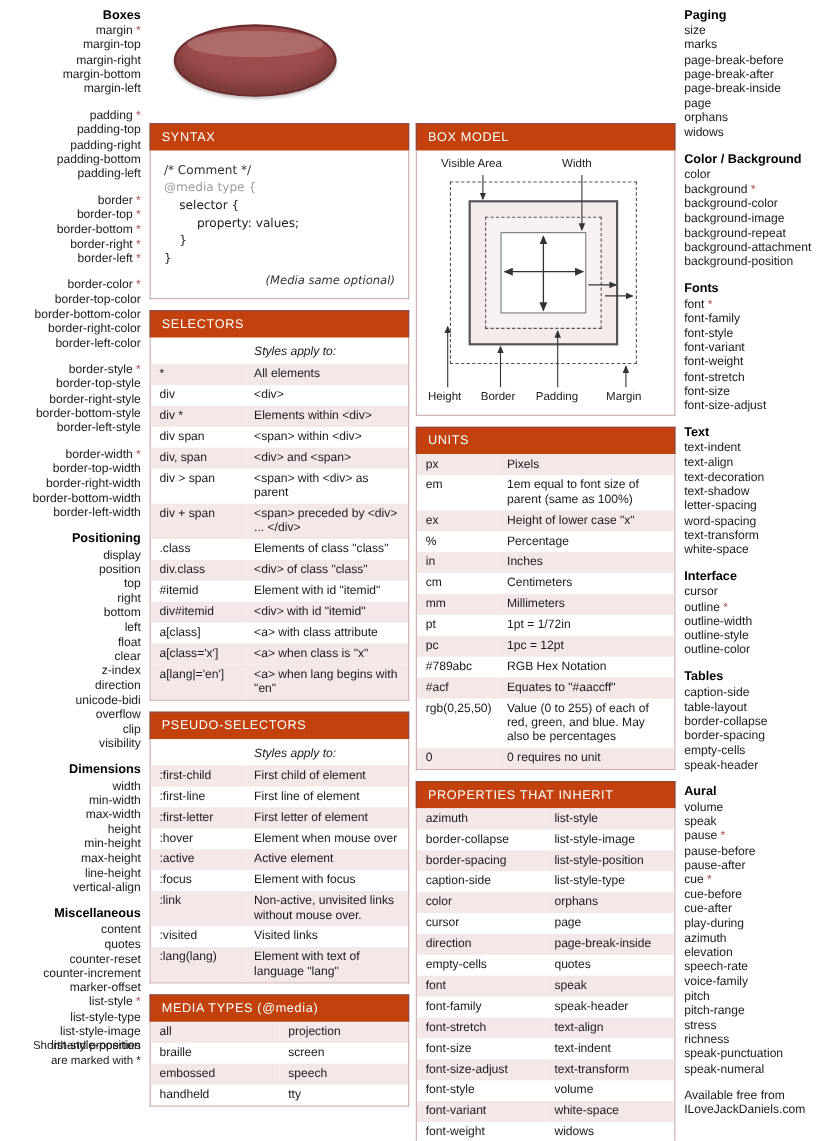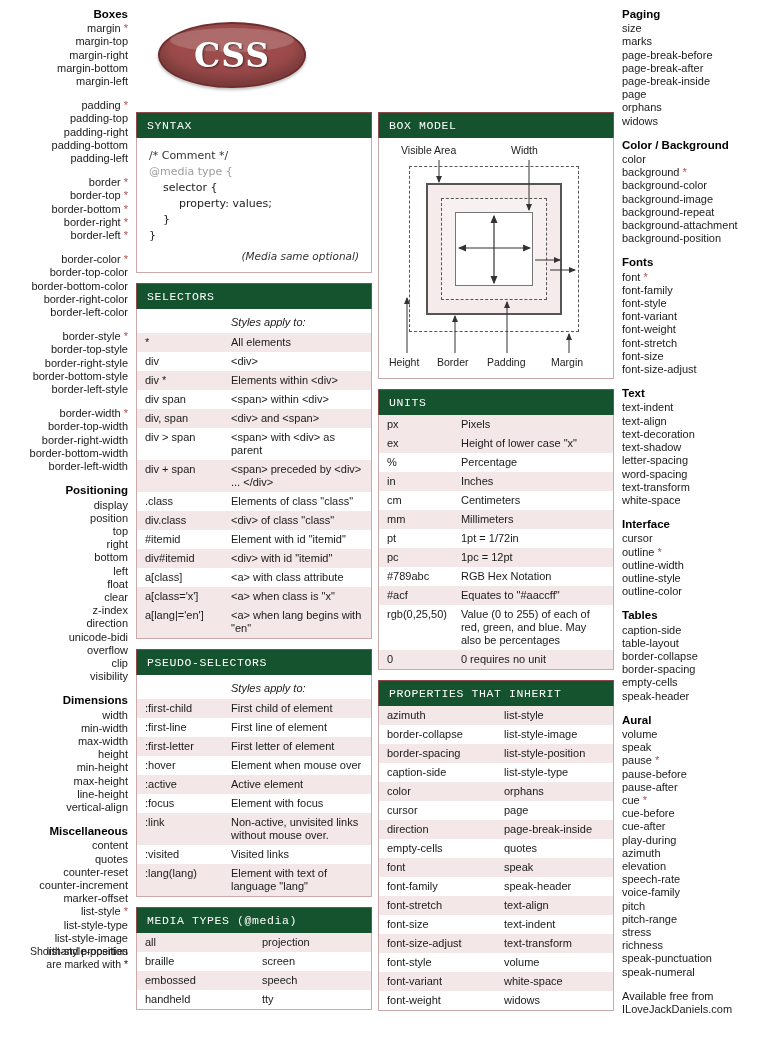--- a/index.html
+++ b/index.html
@@ -65,28 +65,27 @@
     color: #ffffff;
     font-family: "DejaVu Serif", serif;
     font-weight: bold;
     font-size: 33px;
     letter-spacing: 1px;
     text-shadow: 1px 1px 2px rgba(0,0,0,0.5);
   }
   
   .panel { margin-bottom: 10px; }
   .panel-head {
-    background: #14532d;
+    background: #c2410c;
     color: #ffffff;
     font-size: 11.5px;
     letter-spacing: 0.6px;
     padding: 6px 10px;
     border: 1px solid #8a4a4a;
     border-bottom: none;
-    font-family: Liberation Mono, monospace;
   }
   .panel-body {
     border: 1px solid #c9a9a9;
     border-top: none;
     background: #ffffff;
     padding: 0;
   }
   
   .syntax {
     font-family: "DejaVu Sans", sans-serif;
@@ -249,21 +248,20 @@
       </div>
     </div>
   <div class="col-left left-foot" style="top:929px;" id="leftfoot">
       <div>Shorthand properties</div>
       <div>are marked with *</div>
     </div>
 
   <div class="logo-wrap">
     <div class="logo-ellipse"></div>
     <div class="logo-gloss"></div>
-    <div class="logo-text">CSS</div>
   </div>
 
   <div class="col-mid" style="top:112px;">
 
     <div class="panel">
       <div class="panel-head">SYNTAX</div>
       <div class="panel-body">
         <div class="syntax">
           <div class="comment">/* Comment */</div>
           <div class="media">@media type {</div>
@@ -473,20 +471,24 @@
     </div>
 
     <div class="panel units">
       <div class="panel-head">UNITS</div>
       <div class="panel-body">
         <table class="t t2">
           <tbody id="units-body">
               <tr class="alt">
                 <td class="c1">px</td>
                 <td>Pixels</td>
+              </tr>
+              <tr>
+                <td class="c1">em</td>
+                <td>1em equal to font size of parent (same as 100%)</td>
               </tr>
               <tr class="alt">
                 <td class="c1">ex</td>
                 <td>Height of lower case "x"</td>
               </tr>
               <tr>
                 <td class="c1">%</td>
                 <td>Percentage</td>
               </tr>
               <tr class="alt">

